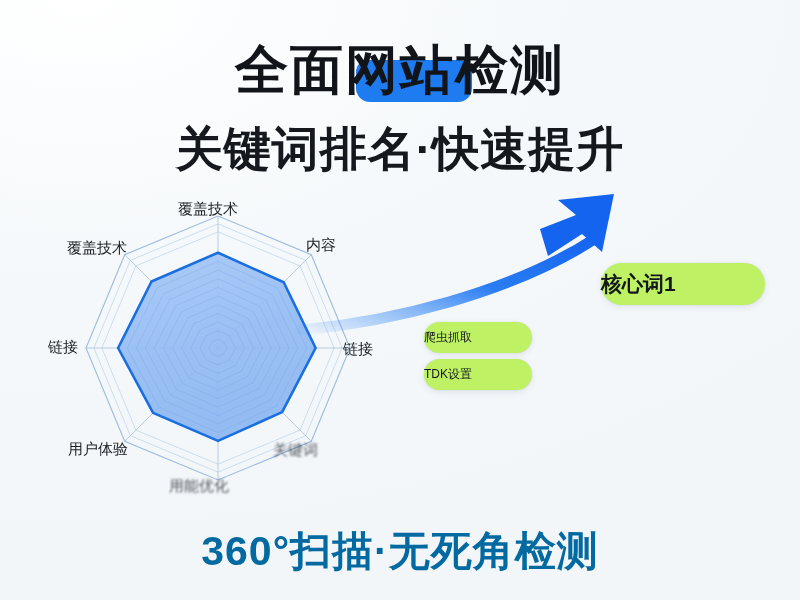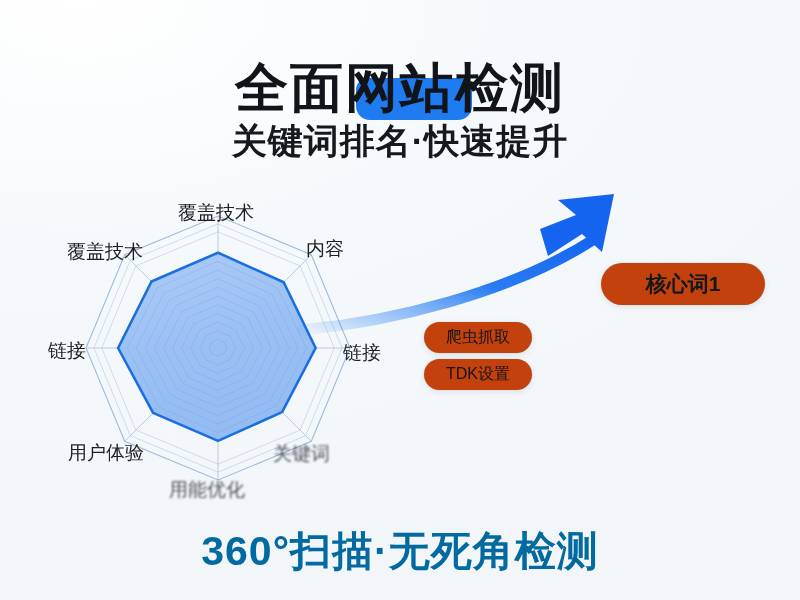--- a/index.html
+++ b/index.html
@@ -16,79 +16,79 @@
     position:absolute;inset:0;
     background:
       radial-gradient(120% 90% at 10% 0%,  #ffffff 0%, #f6f9fb 45%, #f2f6f9 100%),
       linear-gradient(160deg,#fafcfd 0%,#f4f7fa 60%,#f7f9fa 100%);
     pointer-events:none;
   }
   #stage{position:absolute;inset:0;}
 
   
   .title-wrap{
-    position:absolute;left:0;right:0;top:52px;
+    position:absolute;left:0;right:0;top:34px;
     text-align:center;
     height:72px;
   }
   .title-hl{
     position:absolute;
     left:356px;top:26px;width:116px;height:42px;
     background:#1f7cf0;
     border-radius:12px 12px 14px 14px;
     z-index:0;
   }
   .title-text{
     position:relative;z-index:1;
     font-size:53px;line-height:72px;
     font-weight:bold;color:#111418;
     letter-spacing:2px;
   }
   .subtitle{
     position:absolute;left:0;right:0;top:118px;
     text-align:center;
-    font-size:35px;font-weight:bold;color:#15181c;
+    font-size:47px;font-weight:bold;color:#15181c;
     letter-spacing:1px;
   }
   .footer-text{
     position:absolute;left:0;right:0;top:524px;
     text-align:center;
     font-size:41px;font-weight:bold;color:#0369a1;
     letter-spacing:1px;
   }
 
   
   #radar-block{position:absolute;left:36px;top:188px;width:400px;height:320px;}
   #radar-svg{position:absolute;left:0;top:0;}
   .radar-label{
     position:absolute;
-    font-size:19px;color:#1c2024;font-weight:500;
+    font-size:15px;color:#1c2024;font-weight:500;
     white-space:nowrap;
   }
   .radar-label.blurry{
     filter:blur(1.05px);
     opacity:.82;
     color:#2a2f35;
   }
 
   
   #arrow-svg{position:absolute;left:296px;top:182px;}
 
   
   .pill{
     position:absolute;
-    background:#c2410c;
+    background:#bef264;
     border-radius:999px;
     box-shadow:0 2px 6px rgba(40,60,90,.10), 0 0 0 .5px rgba(225,232,240,.9);
-    display:flex;align-items:center;justify-content:center;
+    display:flex;align-items:center;
     color:#14171b;
   }
   .pill-small{
     width:108px;height:31px;
-    font-size:16px;font-weight:500;
+    font-size:12px;font-weight:500;
     left:424px;
   }
   #pill-crawl{top:322px;}
   #pill-tdk  {top:359px;}
   #pill-links{top:396px;}
 
   .pill-big{
     width:164px;height:42px;
     font-size:21px;font-weight:bold;
     left:601px;

